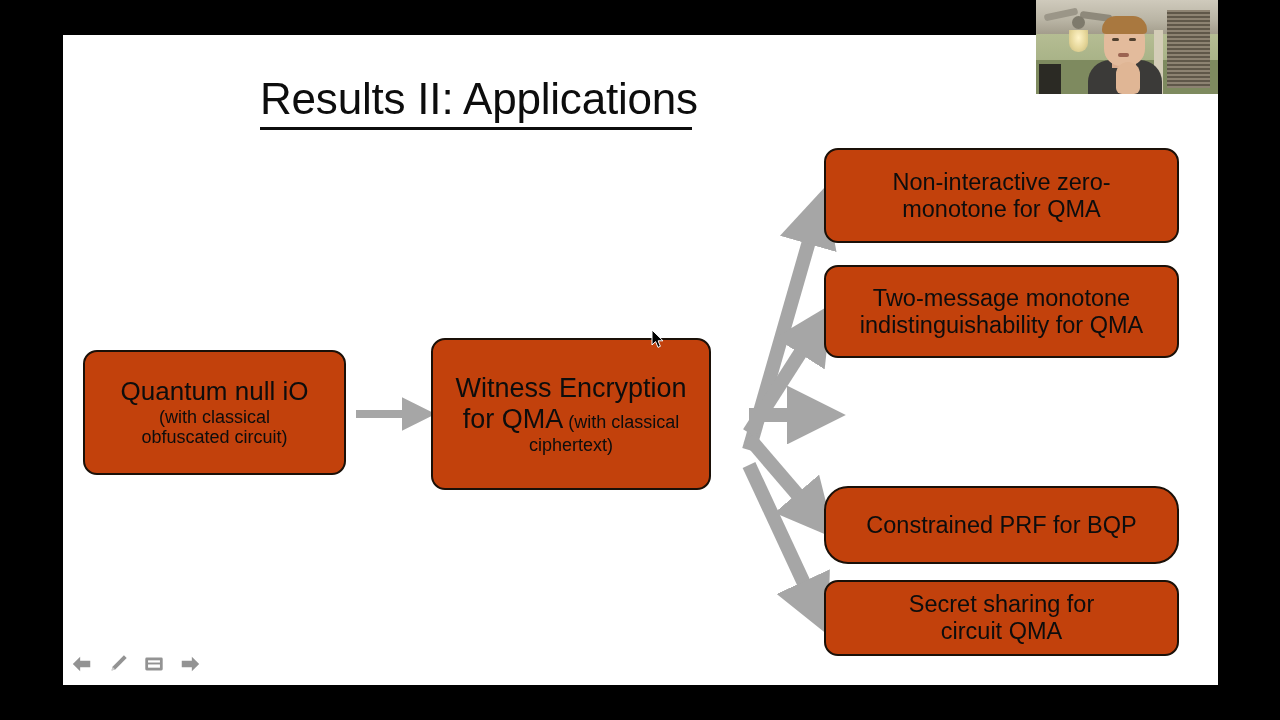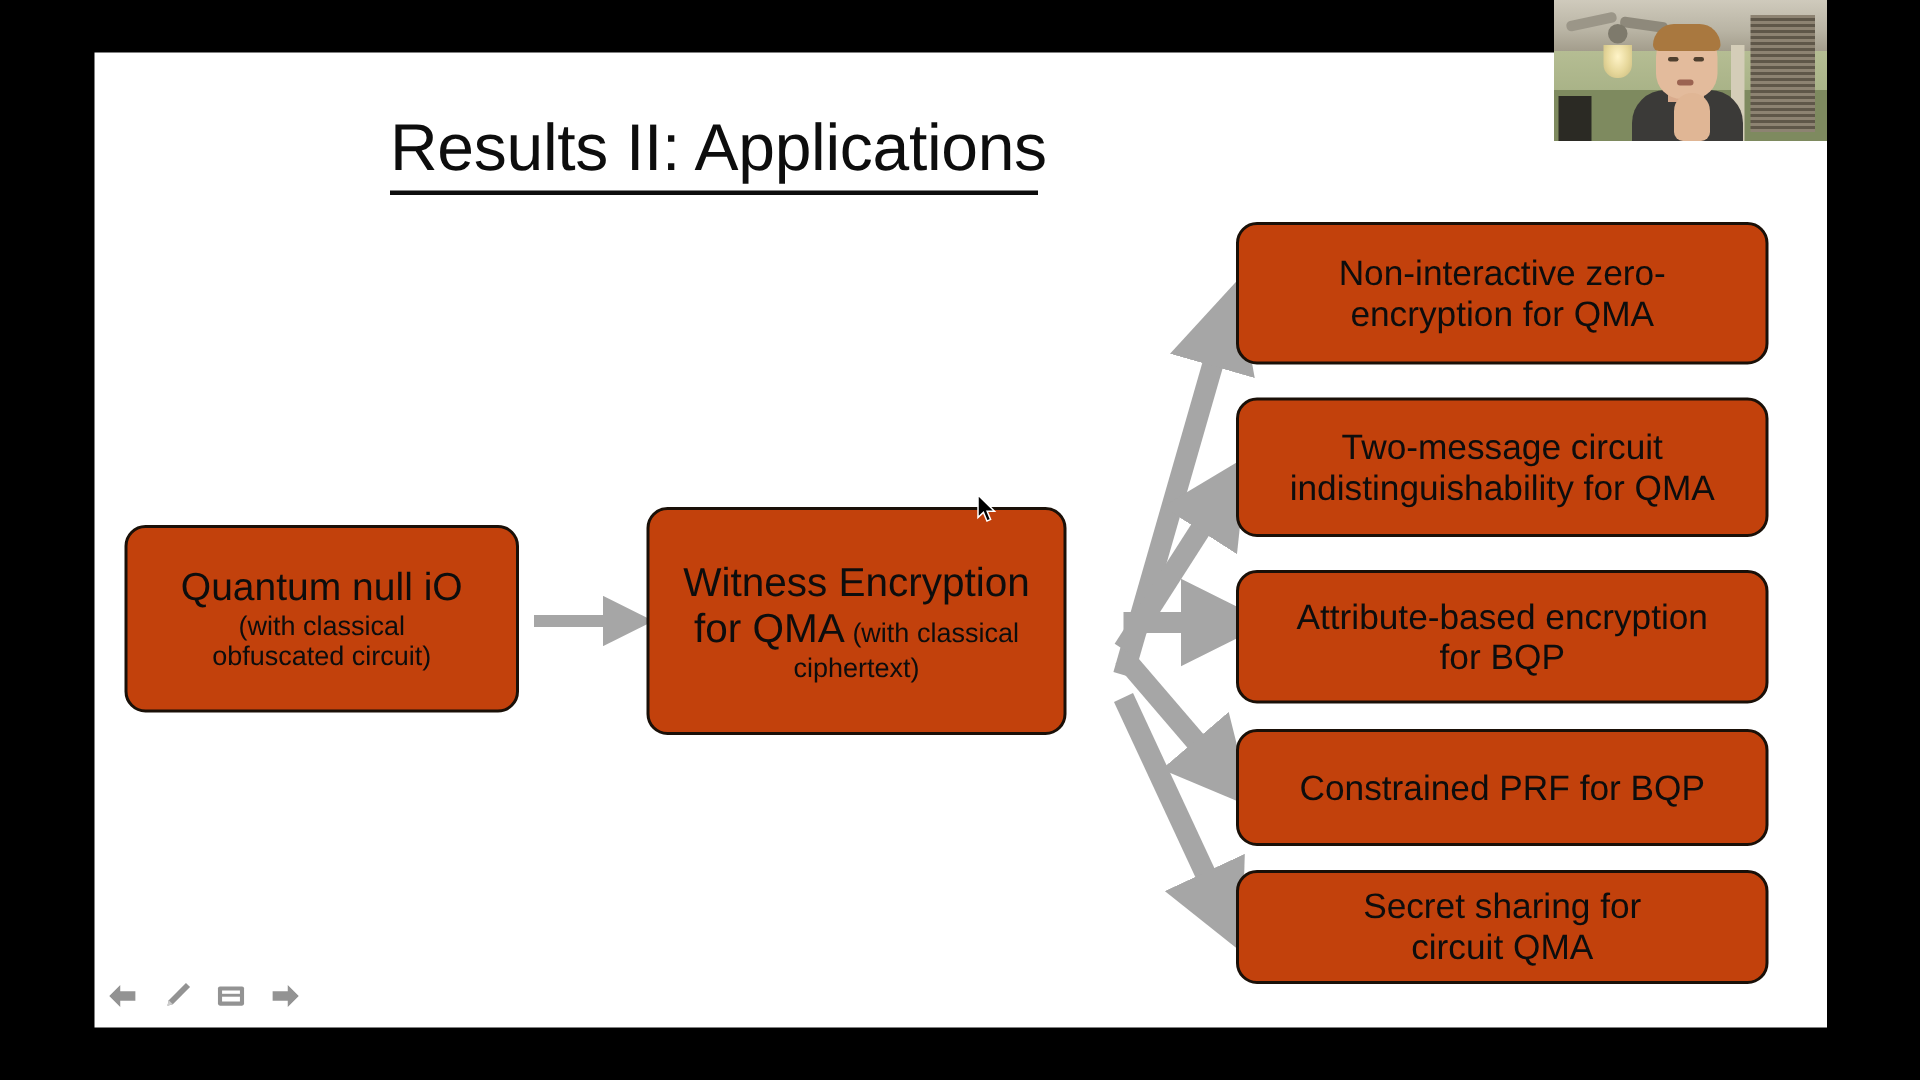--- a/index.html
+++ b/index.html
@@ -67,21 +67,21 @@
   }
   .node .txt { display: block; line-height: 1.14; }
   .node .big { font-size: 25px; }
   .node .small { font-size: 18px; }
 
   #node-qnio      { left: 20px;  top: 315px; width: 263px; height: 125px; }
   #node-we        { left: 368px; top: 303px; width: 280px; height: 152px; }
   #node-nizk      { left: 761px; top: 113px; width: 355px; height: 95px;  }
   #node-twm       { left: 761px; top: 230px; width: 355px; height: 93px;  }
   #node-abe       { left: 761px; top: 345px; width: 355px; height: 89px;  }
-  #node-prf       { left: 761px; top: 451px; width: 355px; height: 78px;  }
+  #node-prf       { left: 761px; top: 451px; width: 355px; height: 78px; border-radius: 24px;  }
   #node-secret    { left: 761px; top: 545px; width: 355px; height: 76px;  }
 
   #node-qnio   .big { font-size: 26px; }
   #node-we     .big { font-size: 27px; }
   #node-nizk   .big,
   #node-twm    .big,
   #node-abe    .big,
   #node-prf    .big,
   #node-secret .big { font-size: 23.5px; }
 
@@ -254,37 +254,31 @@
         <span class="txt">
           <span class="big">for QMA</span><span class="small">&nbsp;</span><span class="small">(with classical</span>
         </span>
         <span class="txt small">ciphertext)</span>
       </div>
     </div>
 
     <div class="node" id="node-nizk">
       <div>
         <span class="txt big">Non-interactive zero-</span>
-        <span class="txt big">encryption for QMA</span>
+        <span class="txt big">monotone for QMA</span>
       </div>
     </div>
 
     <div class="node" id="node-twm">
       <div>
-        <span class="txt big">Two-message circuit</span>
+        <span class="txt big">Two-message monotone</span>
         <span class="txt big">indistinguishability for QMA</span>
       </div>
     </div>
 
-    <div class="node" id="node-abe">
-      <div>
-        <span class="txt big">Attribute-based encryption</span>
-        <span class="txt big">for BQP</span>
-      </div>
-    </div>
 
     <div class="node" id="node-prf">
       <div>
         <span class="txt big">Constrained PRF for BQP</span>
       </div>
     </div>
 
     <div class="node" id="node-secret">
       <div>
         <span class="txt big">Secret sharing for</span>

